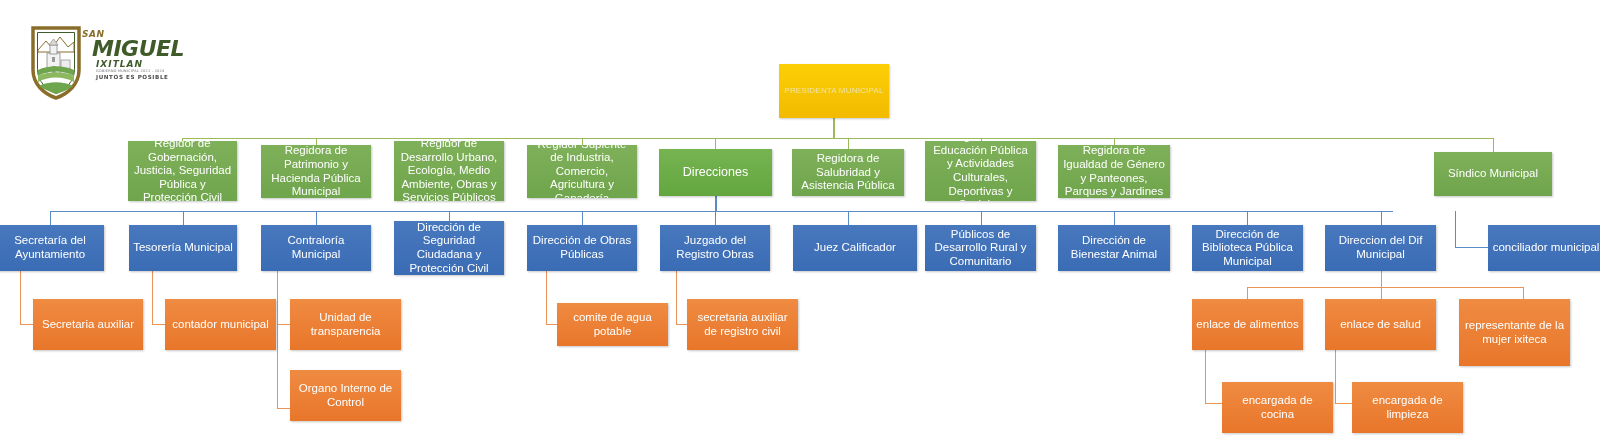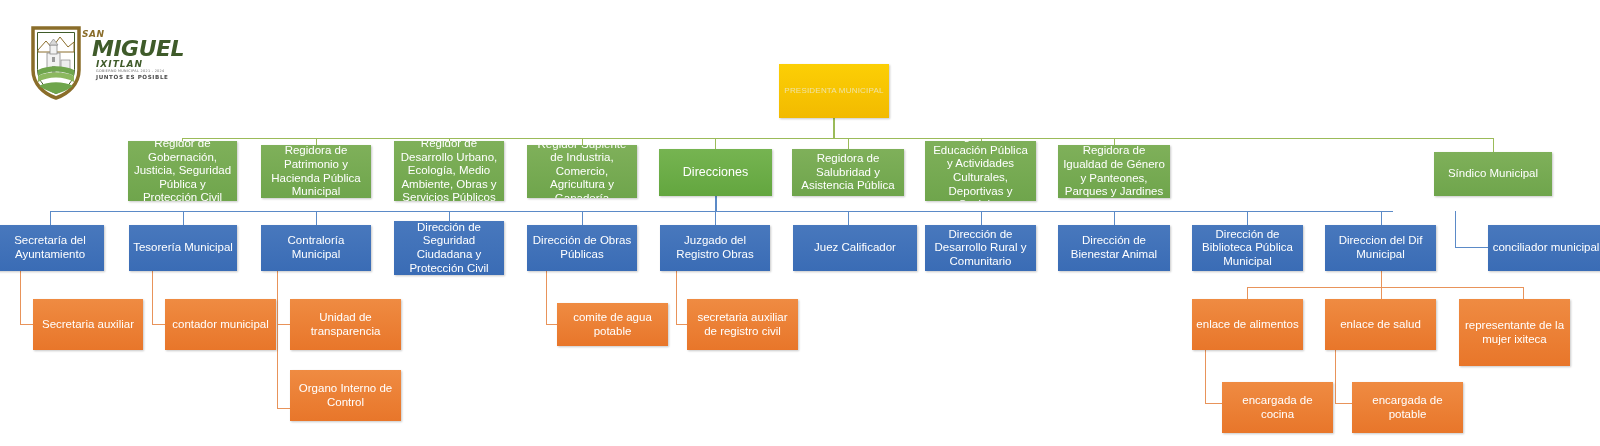--- a/index.html
+++ b/index.html
@@ -265,21 +265,21 @@
   <div class="node n-blue" style="left:527px; top:225px; width:110px; height:46px;">
     <span>Dirección de Obras Públicas</span>
   </div>
   <div class="node n-blue" style="left:660px; top:225px; width:110px; height:46px;">
     <span>Juzgado del Registro Obras</span>
   </div>
   <div class="node n-blue" style="left:793px; top:225px; width:124px; height:46px;">
     <span>Juez Calificador</span>
   </div>
   <div class="node n-blue" style="left:925px; top:225px; width:111px; height:46px;">
-    <span>Dirección de Desarrollo Rural y Comunitario</span>
+    <span>Públicos de Desarrollo Rural y Comunitario</span>
   </div>
   <div class="node n-blue" style="left:1058px; top:225px; width:112px; height:46px;">
     <span>Dirección de Bienestar Animal</span>
   </div>
   <div class="node n-blue" style="left:1192px; top:225px; width:111px; height:46px;">
     <span>Dirección de Biblioteca Pública Municipal</span>
   </div>
   <div class="node n-blue" style="left:1325px; top:225px; width:111px; height:46px;">
     <span>Direccion del Dif Municipal</span>
   </div>
@@ -312,16 +312,16 @@
   <div class="node n-orange" style="left:1325px; top:299px; width:111px; height:51px;">
     <span>enlace de salud</span>
   </div>
   <div class="node n-orange" style="left:1459px; top:299px; width:111px; height:67px;">
     <span>representante de la mujer ixiteca</span>
   </div>
   <div class="node n-orange" style="left:1222px; top:382px; width:111px; height:51px;">
     <span>encargada de cocina</span>
   </div>
   <div class="node n-orange" style="left:1352px; top:382px; width:111px; height:51px;">
-    <span>encargada de potable</span>
+    <span>encargada de limpieza</span>
   </div>
 
 </div>
 
 </body></html>

